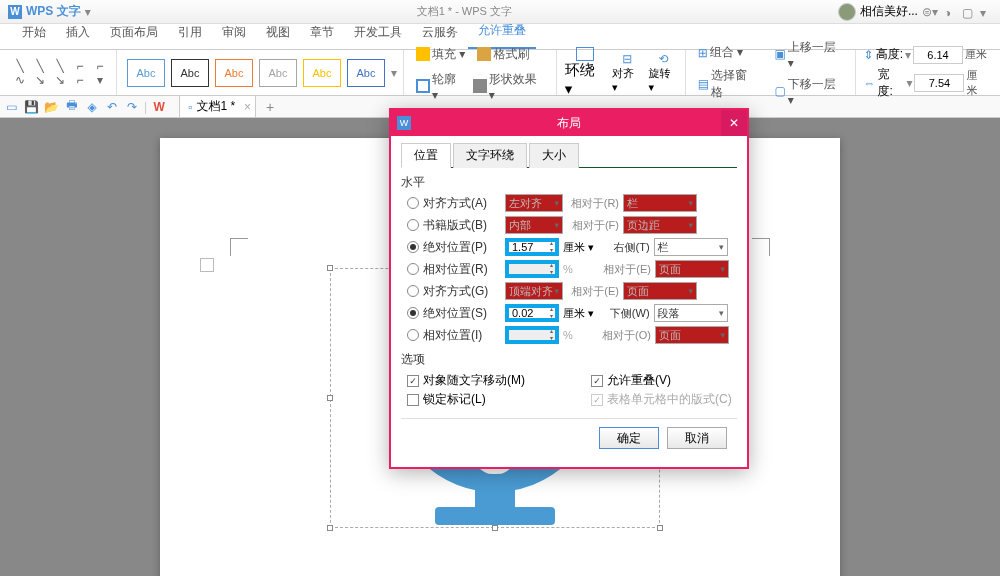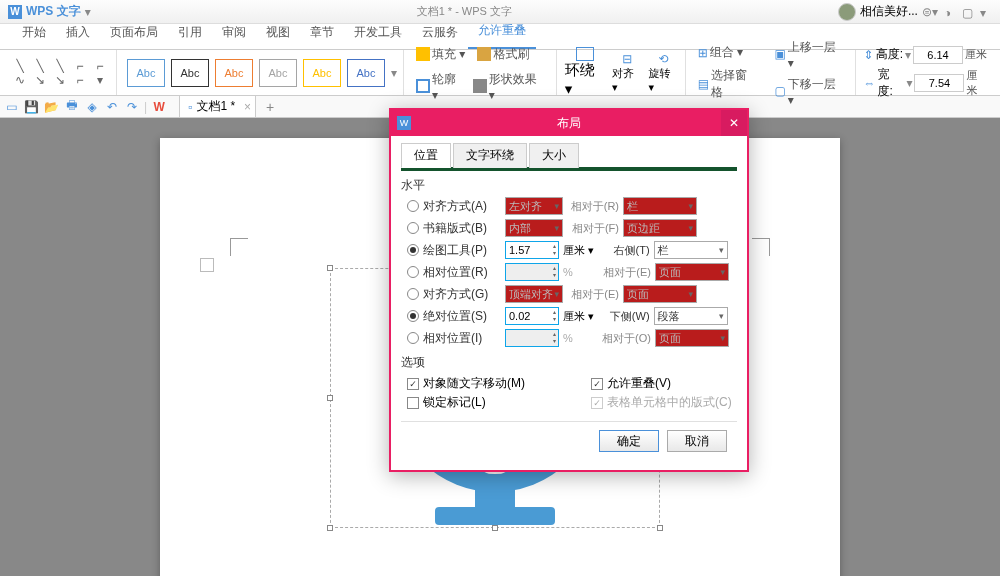--- a/index.html
+++ b/index.html
@@ -48,33 +48,33 @@
 .selection { position: absolute; top: 130px; left: 170px; width: 330px; height: 260px; border: 1px dashed #aaa; }
 .handle { position: absolute; width: 6px; height: 6px; background: #fff; border: 1px solid #888; }
 .globe { position: absolute; top: 140px; left: 195px; width: 280px; height: 260px; }
 
 
 .dialog { position: absolute; top: 108px; left: 389px; width: 360px; background: #fff; border: 2px solid #e91e63; box-shadow: 0 4px 20px rgba(0,0,0,0.3); }
 .dialog-title { height: 26px; background: #e91e63; color: #fff; display: flex; align-items: center; justify-content: center; position: relative; }
 .dialog-title .dlg-logo { position: absolute; left: 6px; width: 14px; height: 14px; background: #4a90d9; color: #fff; font-size: 9px; display: flex; align-items: center; justify-content: center; }
 .dialog-title .dlg-close { position: absolute; right: 0; width: 26px; height: 26px; background: #d81b60; display: flex; align-items: center; justify-content: center; color: #fff; }
 .dialog-body { padding: 6px 10px 10px; }
-.dlg-tabs { display: flex; border-bottom: 4px solid #14532d; }
+.dlg-tabs { display: flex; border-bottom: 1px solid #14532d; }
 .dlg-tab { padding: 3px 12px; border: 1px solid #ccc; border-bottom: none; background: #f0f0f0; margin-right: 2px; position: relative; top: 1px; }
 .dlg-tab.active { background: #fff; border-bottom: 1px solid #fff; }
 .section-label { margin: 6px 0 2px; color: #333; }
 .field-row { display: flex; align-items: center; margin: 2px 0 2px 6px; height: 20px; gap: 4px; }
 .field-row .radio { width: 12px; height: 12px; border: 1px solid #888; border-radius: 50%; display: inline-flex; align-items: center; justify-content: center; }
 .field-row .radio.checked::after { content: ""; width: 6px; height: 6px; background: #333; border-radius: 50%; }
 .field-row .lbl { width: 78px; color: #333; }
 .combo { width: 58px; height: 18px; border: 1px solid #aaa; background: #f5f5f5; display: flex; align-items: center; padding: 0 3px; position: relative; color: #888; font-size: 11px; }
 .combo.wide { width: 74px; }
 .combo::after { content: "▾"; position: absolute; right: 3px; color: #666; font-size: 9px; }
 .combo.disabled { background: #b91c1c; color: #bbb; }
-.num-input { width: 54px; height: 18px; border: 1px solid #0ea5e9; display: flex; align-items: center; padding: 0 3px; font-size: 11px; position: relative; }
+.num-input { width: 54px; height: 18px; border: 4px solid #0ea5e9; display: flex; align-items: center; padding: 0 3px; font-size: 11px; position: relative; }
 .num-input::after { content: "▴\A▾"; white-space: pre; position: absolute; right: 2px; font-size: 6px; line-height: 7px; color: #666; }
 .rel-lbl { width: 52px; color: #888; font-size: 11px; text-align: right; }
 .rel-lbl.dark { color: #333; }
 .check-row { display: flex; align-items: center; gap: 4px; margin: 2px 0 2px 6px; }
 .checkbox { width: 12px; height: 12px; border: 1px solid #888; display: inline-flex; align-items: center; justify-content: center; font-size: 9px; color: #333; }
 .options-row { display: flex; gap: 60px; }
 .dialog-footer { display: flex; justify-content: flex-end; gap: 8px; padding: 8px 10px; border-top: 1px solid #e0e0e0; margin-top: 8px; }
 .dlg-btn { width: 60px; height: 22px; border: 1px solid #aaa; background: linear-gradient(#fff, #e8e8e8); display: flex; align-items: center; justify-content: center; }
 .dlg-btn.primary { border-color: #4a90d9; }
 </style>
@@ -279,21 +279,21 @@
     </div>
     <div class="field-row">
       <span class="radio"></span>
       <span class="lbl">书籍版式(B)</span>
       <span class="combo disabled">内部</span>
       <span class="rel-lbl">相对于(F)</span>
       <span class="combo wide disabled">页边距</span>
     </div>
     <div class="field-row">
       <span class="radio checked"></span>
-      <span class="lbl">绘图工具(P)</span>
+      <span class="lbl">绝对位置(P)</span>
       <span class="num-input">1.57</span>
       <span style="font-size:11px">厘米 ▾</span>
       <span class="rel-lbl dark">右侧(T)</span>
       <span class="combo wide" style="color:#333;background:#fff">栏</span>
     </div>
     <div class="field-row">
       <span class="radio"></span>
       <span class="lbl">相对位置(R)</span>
       <span class="num-input" style="background:#eee;color:#aaa"></span>
       <span style="font-size:11px;color:#aaa;width:32px">%</span>

